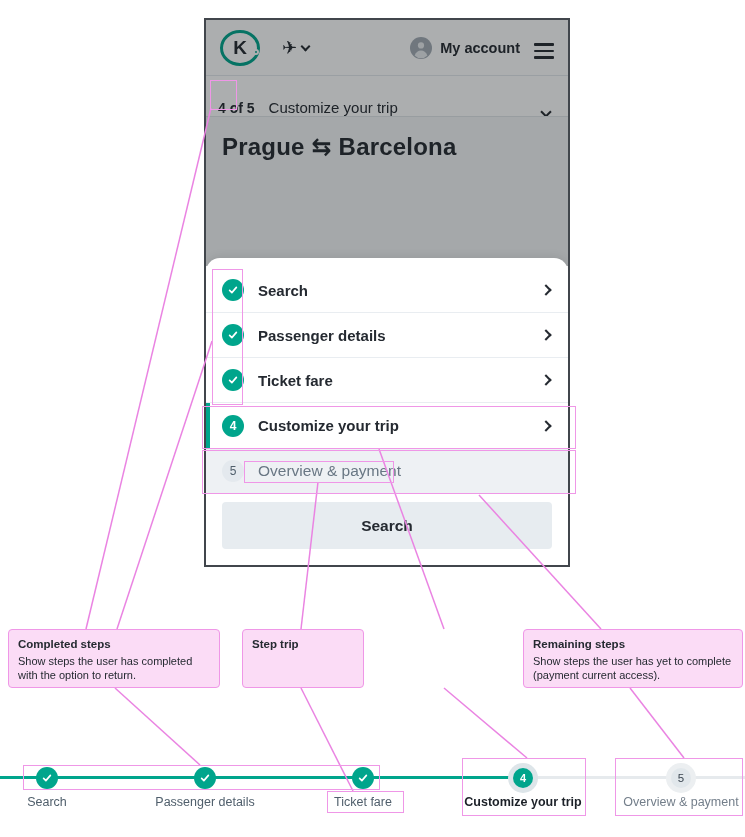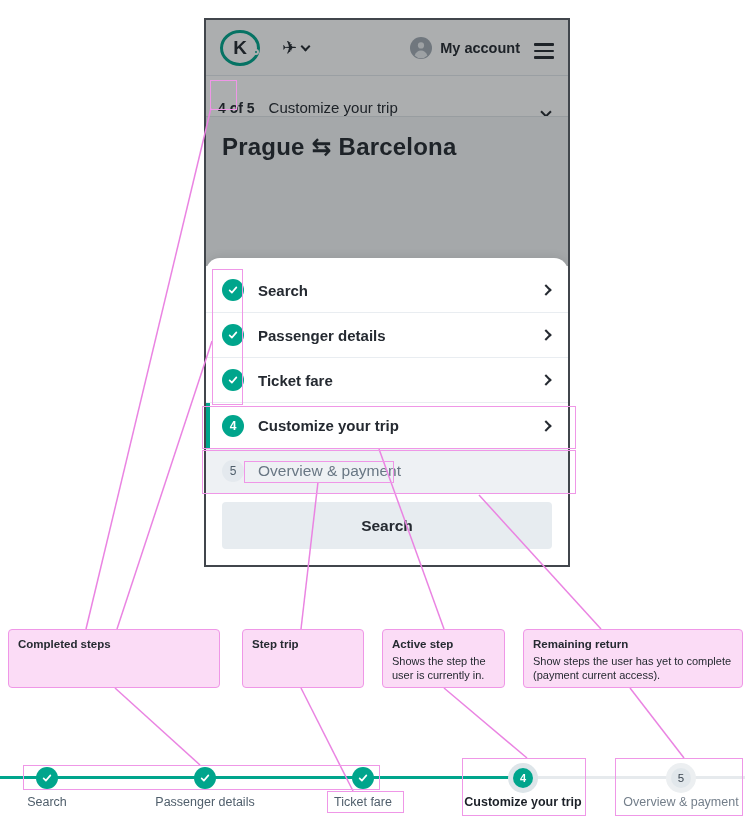--- a/index.html
+++ b/index.html
@@ -227,30 +227,27 @@
     <line x1="318" y1="482" x2="301" y2="629" stroke="#ea84e2" stroke-width="1.5"></line>
     <line x1="301" y1="688" x2="353" y2="791" stroke="#ea84e2" stroke-width="1.5"></line>
     <line x1="379" y1="449" x2="444" y2="629" stroke="#ea84e2" stroke-width="1.5"></line>
     <line x1="444" y1="688" x2="527" y2="758" stroke="#ea84e2" stroke-width="1.5"></line>
     <line x1="479" y1="495" x2="601" y2="629" stroke="#ea84e2" stroke-width="1.5"></line>
     <line x1="630" y1="688" x2="684" y2="758" stroke="#ea84e2" stroke-width="1.5"></line>
   </svg>
 
   <div class="card card-1">
     <div class="ttl">Completed steps</div>
+    <div class="bod">Show steps the user has completed with the option to return.</div>
   </div>
   <div class="card card-2">
     <div class="ttl">Step trip</div>
   </div>
-  <div class="card card-3">
-    <div class="ttl">Active step</div>
-    <div class="bod">Shows the step the user is currently in.</div>
-  </div>
   <div class="card card-4">
-    <div class="ttl">Remaining return</div>
+    <div class="ttl">Remaining steps</div>
     <div class="bod">Show steps the user has yet to complete (payment current access).</div>
   </div>
 
   <div class="track done"></div>
   <div class="track todo"></div>
 
   <div class="bdot d1">
     <svg width="12" height="12" viewBox="0 0 16 16">
         <path d="M3.5 8.5 L6.5 11.5 L12.5 4.5" stroke="#fff" stroke-width="2.2" fill="none" stroke-linecap="round" stroke-linejoin="round"></path>
       </svg>

